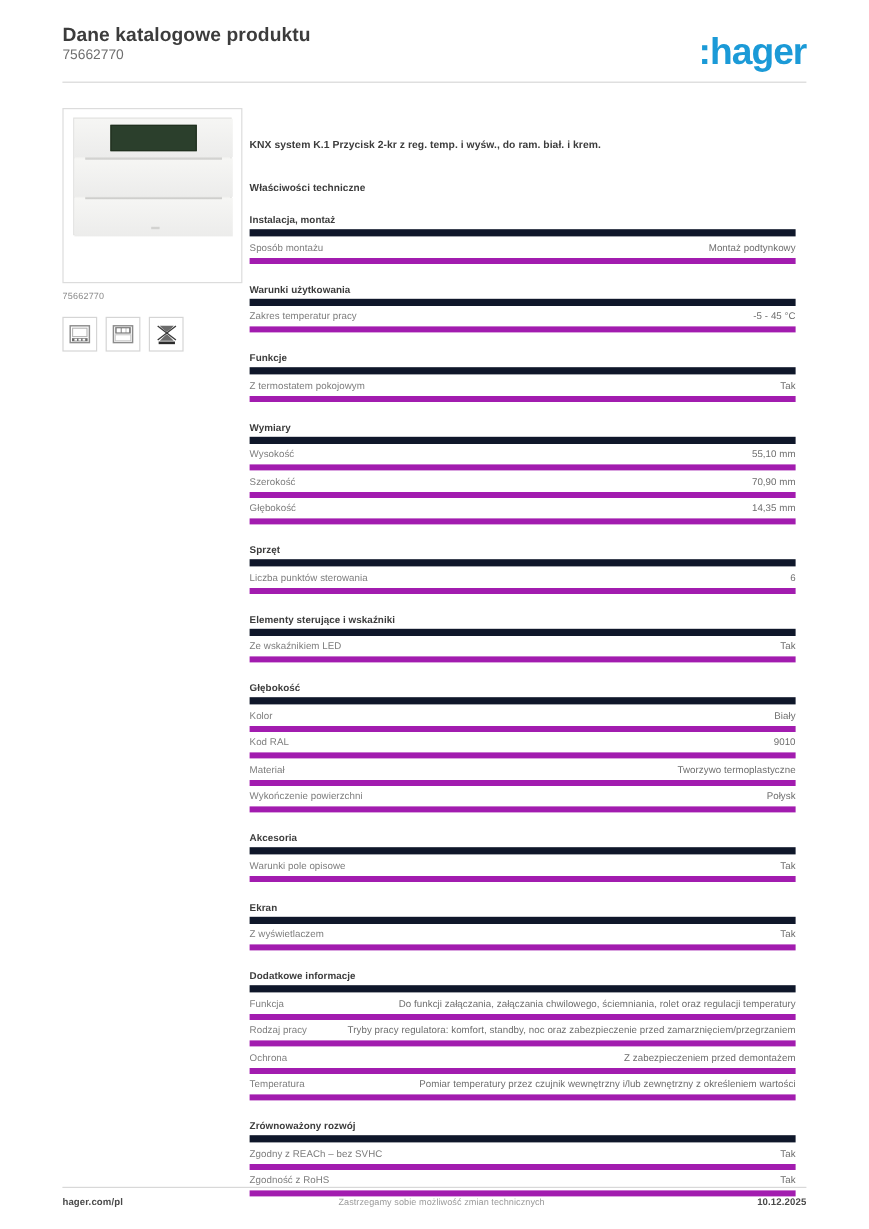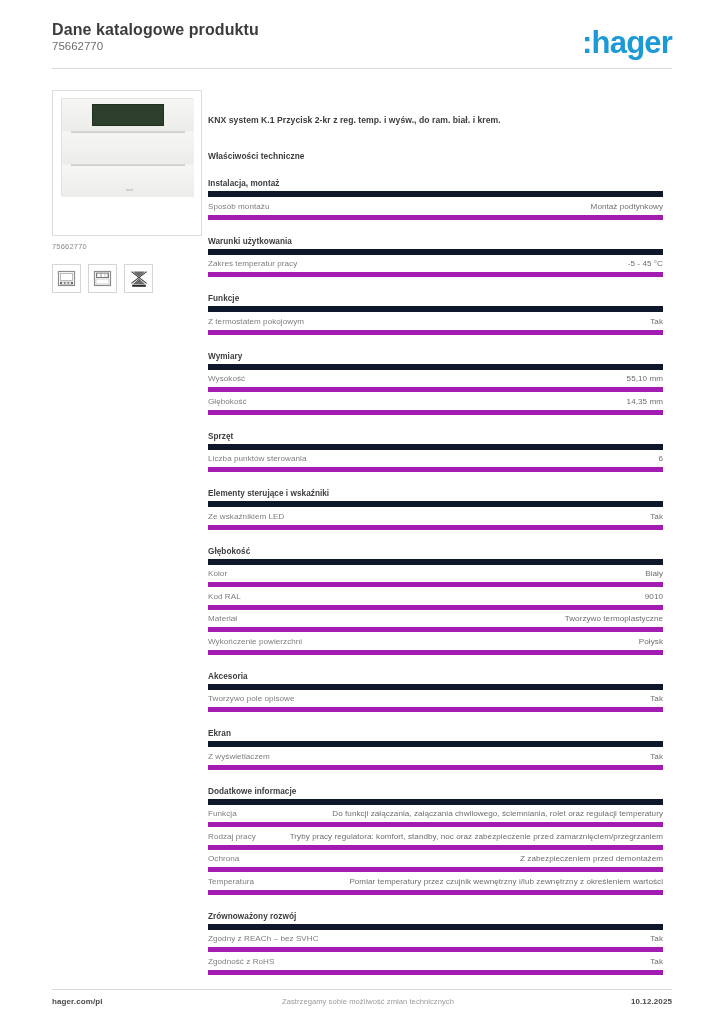--- a/index.html
+++ b/index.html
@@ -344,20 +344,24 @@
             <div class="row-value">Tak</div>
           </div>
         </div>
         <div class="group">
           <div class="group-title">Wymiary</div>
           <div class="row">
             <div class="row-label">Wysokość</div>
             <div class="row-value">55,10 mm</div>
           </div>
           <div class="row">
+            <div class="row-label">Szerokość</div>
+            <div class="row-value">70,90 mm</div>
+          </div>
+          <div class="row">
             <div class="row-label">Głębokość</div>
             <div class="row-value">14,35 mm</div>
           </div>
         </div>
         <div class="group">
           <div class="group-title">Sprzęt</div>
           <div class="row">
             <div class="row-label">Liczba punktów sterowania</div>
             <div class="row-value">6</div>
           </div>
@@ -384,21 +388,21 @@
             <div class="row-value">Tworzywo termoplastyczne</div>
           </div>
           <div class="row">
             <div class="row-label">Wykończenie powierzchni</div>
             <div class="row-value">Połysk</div>
           </div>
         </div>
         <div class="group">
           <div class="group-title">Akcesoria</div>
           <div class="row">
-            <div class="row-label">Tworzywo pole opisowe</div>
+            <div class="row-label">Warunki pole opisowe</div>
             <div class="row-value">Tak</div>
           </div>
         </div>
         <div class="group">
           <div class="group-title">Ekran</div>
           <div class="row">
             <div class="row-label">Z wyświetlaczem</div>
             <div class="row-value">Tak</div>
           </div>
         </div>

